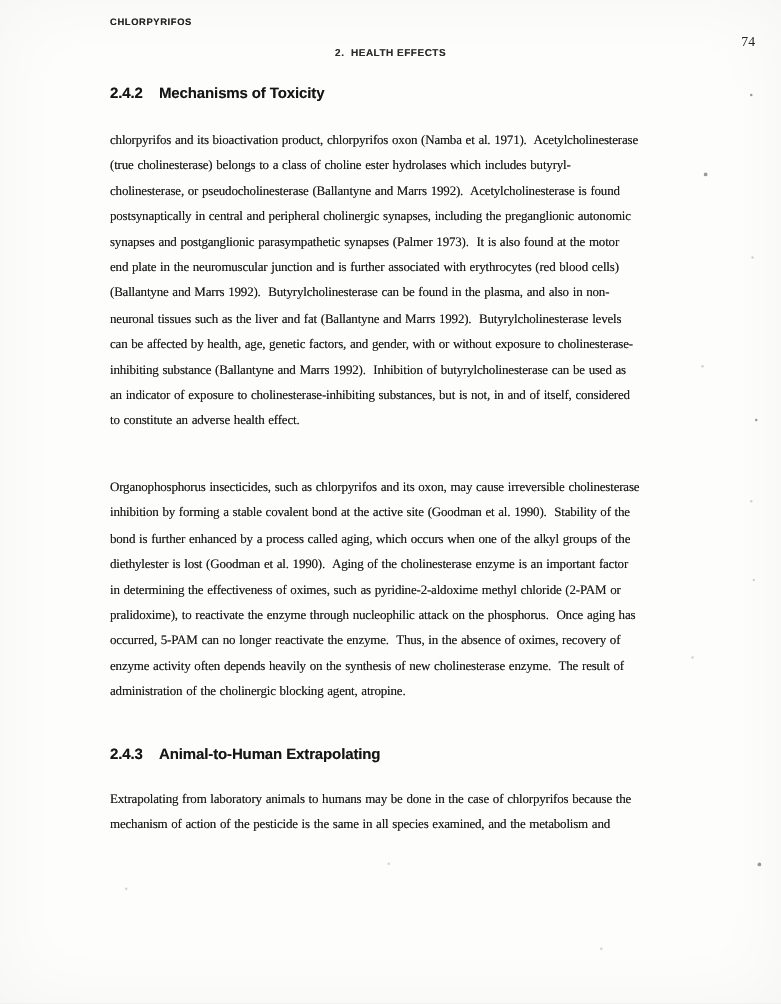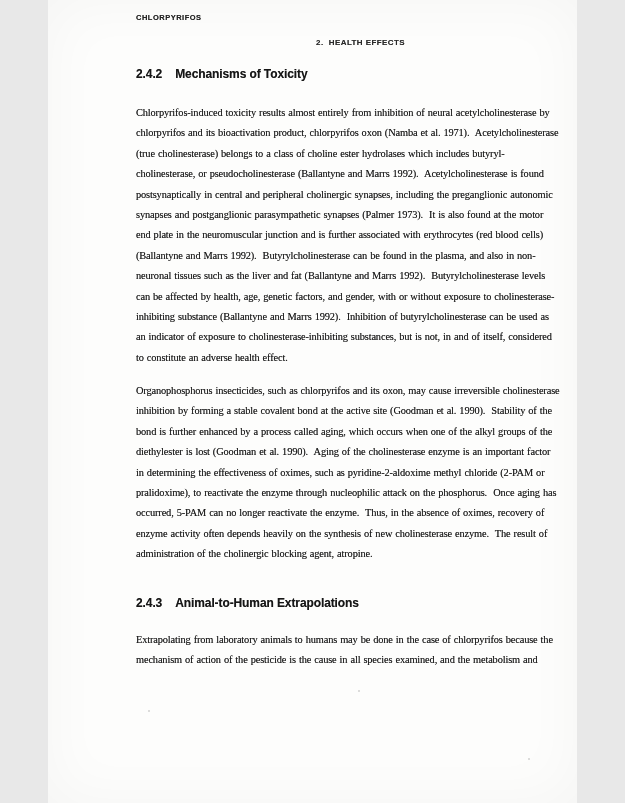--- a/index.html
+++ b/index.html
@@ -2,21 +2,21 @@
 <html><head>
 <meta charset="utf-8">
 <style>
   html, body {
     margin: 0;
     padding: 0;
     background: #e8e8e8;
   }
   .page {
     position: relative;
-    width: 529px;
+    width: 625px;
     height: 803px;
     margin: 0 auto;
     background: #fdfdfc;
     overflow: hidden;
     box-shadow: inset 0 0 60px rgba(0,0,0,0.035);
     color: #1c1c1c;
     font-family: "Liberation Serif", serif;
   }
   
   .hdr-left {
@@ -103,21 +103,20 @@
 
   <div class="hdr-right">74</div>
 
   <div class="chapter-hdr">2.  HEALTH EFFECTS</div>
 
   <div class="sec-heading" id="heading-242">
     <span class="sec-num">2.4.2</span><span>Mechanisms of Toxicity</span>
   </div>
 
   <div class="para" id="para-1">
-      <div class="line">Chlorpyrifos-induced toxicity results almost entirely from inhibition of neural acetylcholinesterase by</div>
       <div class="line">chlorpyrifos and its bioactivation product, chlorpyrifos oxon (Namba et al. 1971).  Acetylcholinesterase</div>
       <div class="line">(true cholinesterase) belongs to a class of choline ester hydrolases which includes butyryl-</div>
       <div class="line">cholinesterase, or pseudocholinesterase (Ballantyne and Marrs 1992).  Acetylcholinesterase is found</div>
       <div class="line">postsynaptically in central and peripheral cholinergic synapses, including the preganglionic autonomic</div>
       <div class="line">synapses and postganglionic parasympathetic synapses (Palmer 1973).  It is also found at the motor</div>
       <div class="line">end plate in the neuromuscular junction and is further associated with erythrocytes (red blood cells)</div>
       <div class="line">(Ballantyne and Marrs 1992).  Butyrylcholinesterase can be found in the plasma, and also in non-</div>
       <div class="line">neuronal tissues such as the liver and fat (Ballantyne and Marrs 1992).  Butyrylcholinesterase levels</div>
       <div class="line">can be affected by health, age, genetic factors, and gender, with or without exposure to cholinesterase-</div>
       <div class="line">inhibiting substance (Ballantyne and Marrs 1992).  Inhibition of butyrylcholinesterase can be used as</div>
@@ -131,26 +130,26 @@
       <div class="line">bond is further enhanced by a process called aging, which occurs when one of the alkyl groups of the</div>
       <div class="line">diethylester is lost (Goodman et al. 1990).  Aging of the cholinesterase enzyme is an important factor</div>
       <div class="line">in determining the effectiveness of oximes, such as pyridine-2-aldoxime methyl chloride (2-PAM or</div>
       <div class="line">pralidoxime), to reactivate the enzyme through nucleophilic attack on the phosphorus.  Once aging has</div>
       <div class="line">occurred, 5-PAM can no longer reactivate the enzyme.  Thus, in the absence of oximes, recovery of</div>
       <div class="line">enzyme activity often depends heavily on the synthesis of new cholinesterase enzyme.  The result of</div>
       <div class="line">administration of the cholinergic blocking agent, atropine.</div>
     </div>
 
   <div class="sec-heading" id="heading-243">
-    <span class="sec-num">2.4.3</span><span>Animal-to-Human Extrapolations</span>
+    <span class="sec-num">2.4.3</span><span>Animal-to-Human Extrapolating</span>
   </div>
 
   <div class="para" id="para-3">
       <div class="line">Extrapolating from laboratory animals to humans may be done in the case of chlorpyrifos because the</div>
-      <div class="line">mechanism of action of the pesticide is the cause in all species examined, and the metabolism and</div>
+      <div class="line">mechanism of action of the pesticide is the same in all species examined, and the metabolism and</div>
     </div>
 
   <div class="speck" style="left:600px; top:75px;  width:2px; height:2px;"></div>
   <div class="speck" style="left:563px; top:138px; width:3px; height:3px;"></div>
   <div class="speck faint" style="left:601px; top:205px; width:2px; height:2px;"></div>
   <div class="speck faint" style="left:561px; top:292px; width:2px; height:2px;"></div>
   <div class="speck" style="left:604px; top:335px; width:2px; height:2px;"></div>
   <div class="speck faint" style="left:600px; top:400px; width:2px; height:2px;"></div>
   <div class="speck faint" style="left:602px; top:463px; width:2px; height:2px;"></div>
   <div class="speck faint" style="left:553px; top:525px; width:2px; height:2px;"></div>

